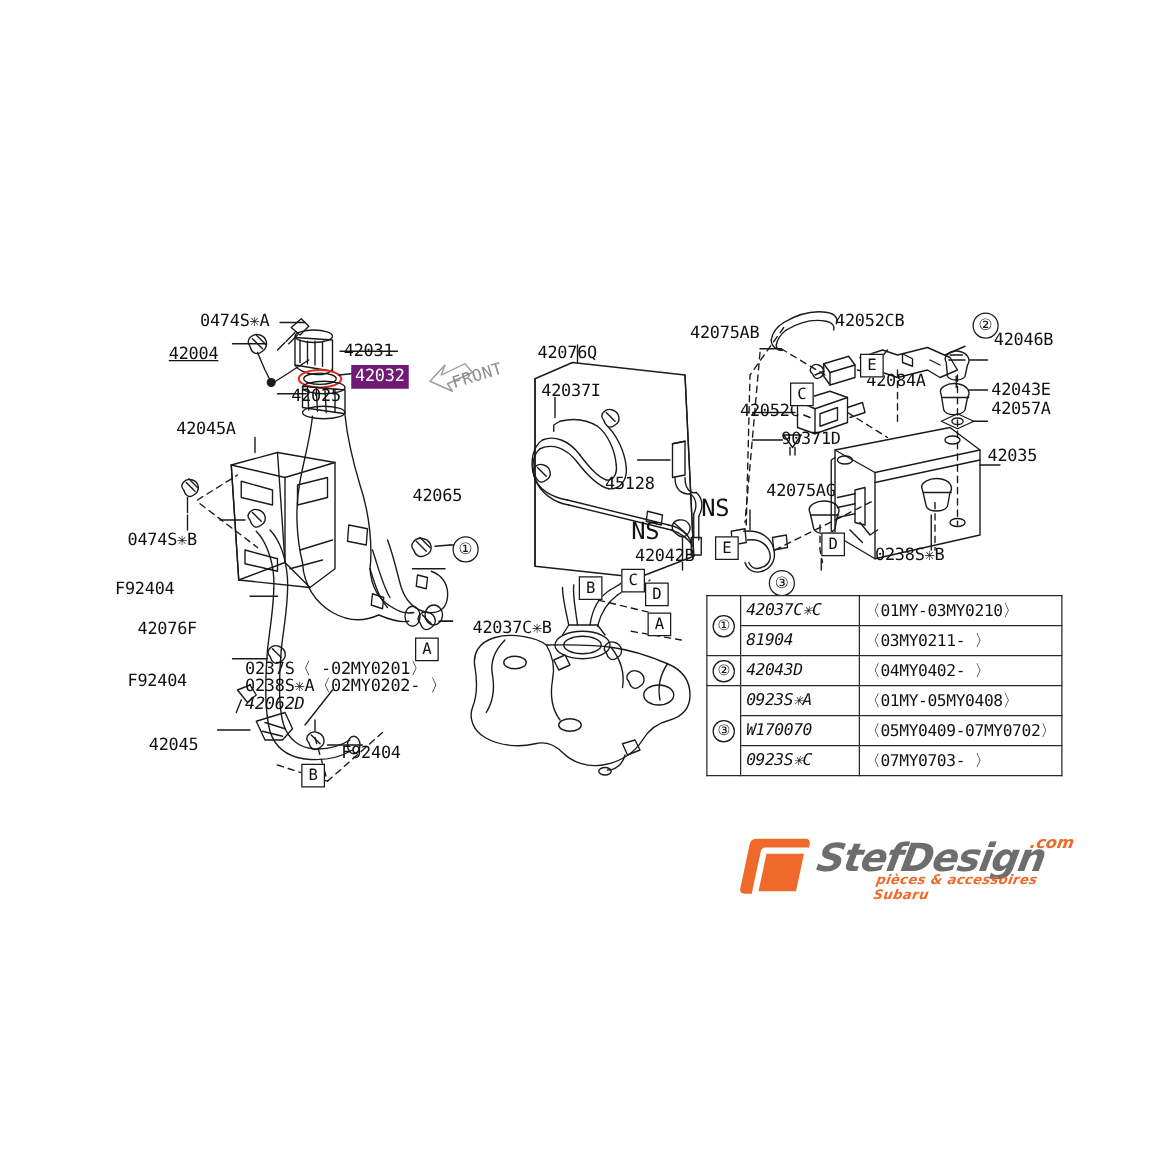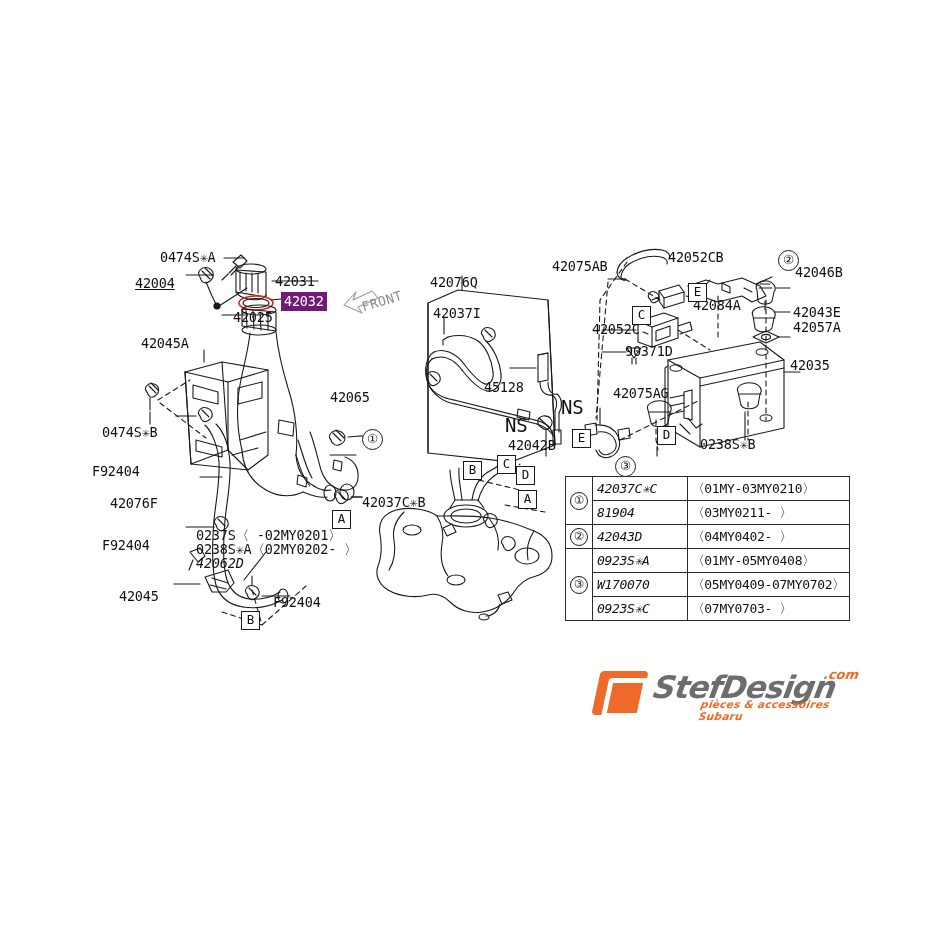--- a/index.html
+++ b/index.html
@@ -388,21 +388,21 @@
   <div class="lbl" style="left:197px;top:310px;margin-left:36px;">42025</div>
   <div class="lbl" style="left:141px;top:336px;">42045A</div>
   <div class="lbl" style="left:102px;top:425px;">0474S✳B</div>
   <div class="lbl" style="left:92px;top:464px;">F92404</div>
   <div class="lbl" style="left:110px;top:496px;">42076F</div>
   <div class="lbl" style="left:102px;top:538px;">F92404</div>
   <div class="lbl" style="left:119px;top:589px;">42045</div>
   <div class="lbl" style="left:196px;top:556px;font-style:italic;">42062D</div>
   <div class="lbl" style="left:273px;top:595px;">F92404</div>
   <div class="lbl" style="left:330px;top:390px;">42065</div>
-  <div class="lbl" style="left:362px;top:495px;">42037C✳B</div>
+  <div class="lbl" style="left:378px;top:495px;">42037C✳B</div>
   <div class="lbl" style="left:196px;top:528px;">0237S〈     -02MY0201〉</div>
   <div class="lbl" style="left:196px;top:542px;">0238S✳A〈02MY0202-          〉</div>
 
   <div class="lbl" style="left:430px;top:275px;">42076Q</div>
   <div class="lbl" style="left:433px;top:306px;">42037I</div>
   <div class="lbl" style="left:484px;top:380px;">45128</div>
   <div class="lbl ns" style="left:505px;top:414px;">NS</div>
   <div class="lbl ns" style="left:561px;top:396px;">NS</div>
   <div class="lbl" style="left:508px;top:438px;">42042B</div>
 

